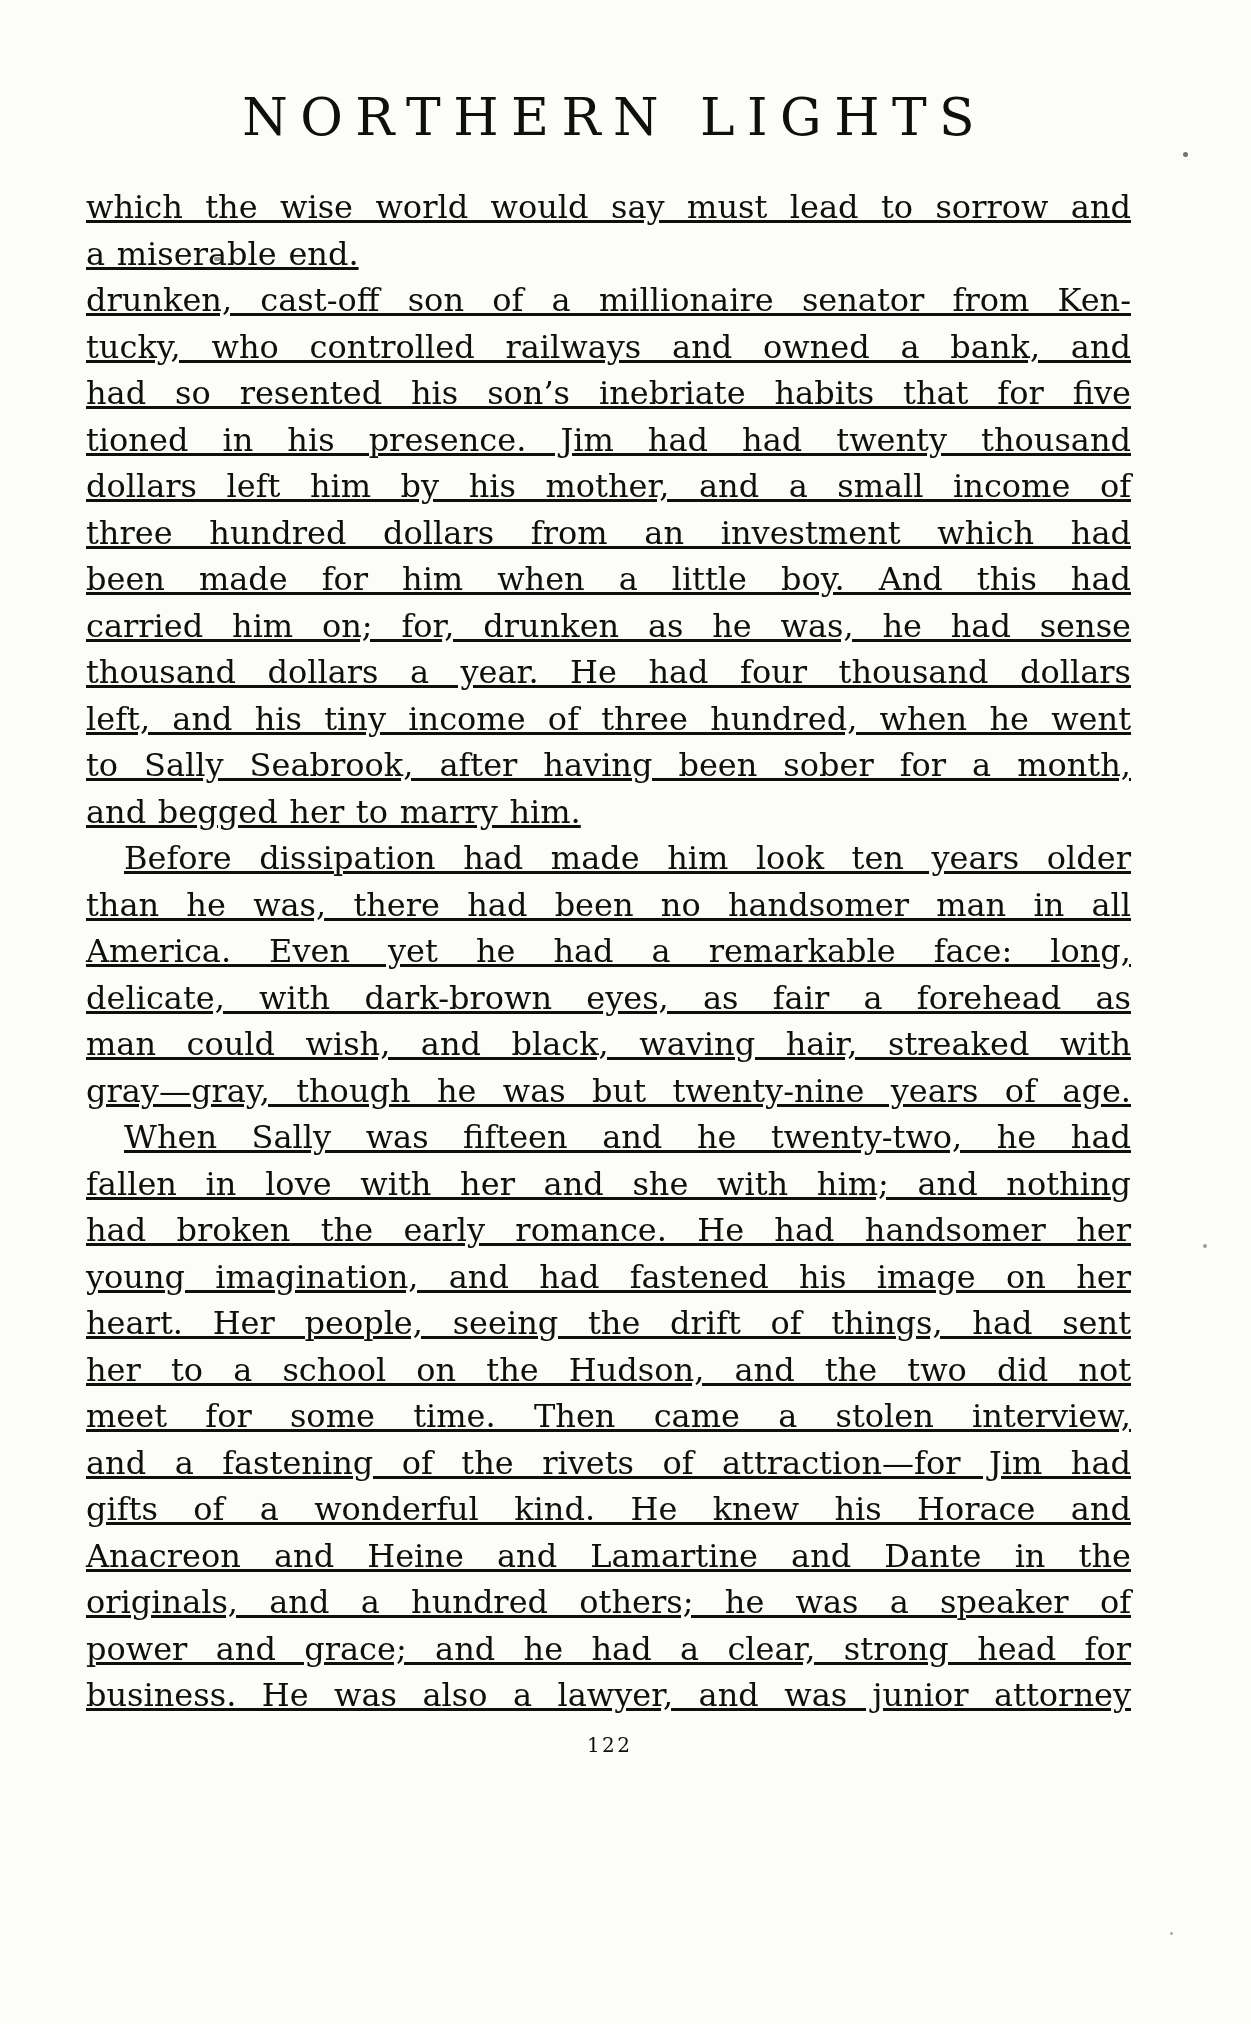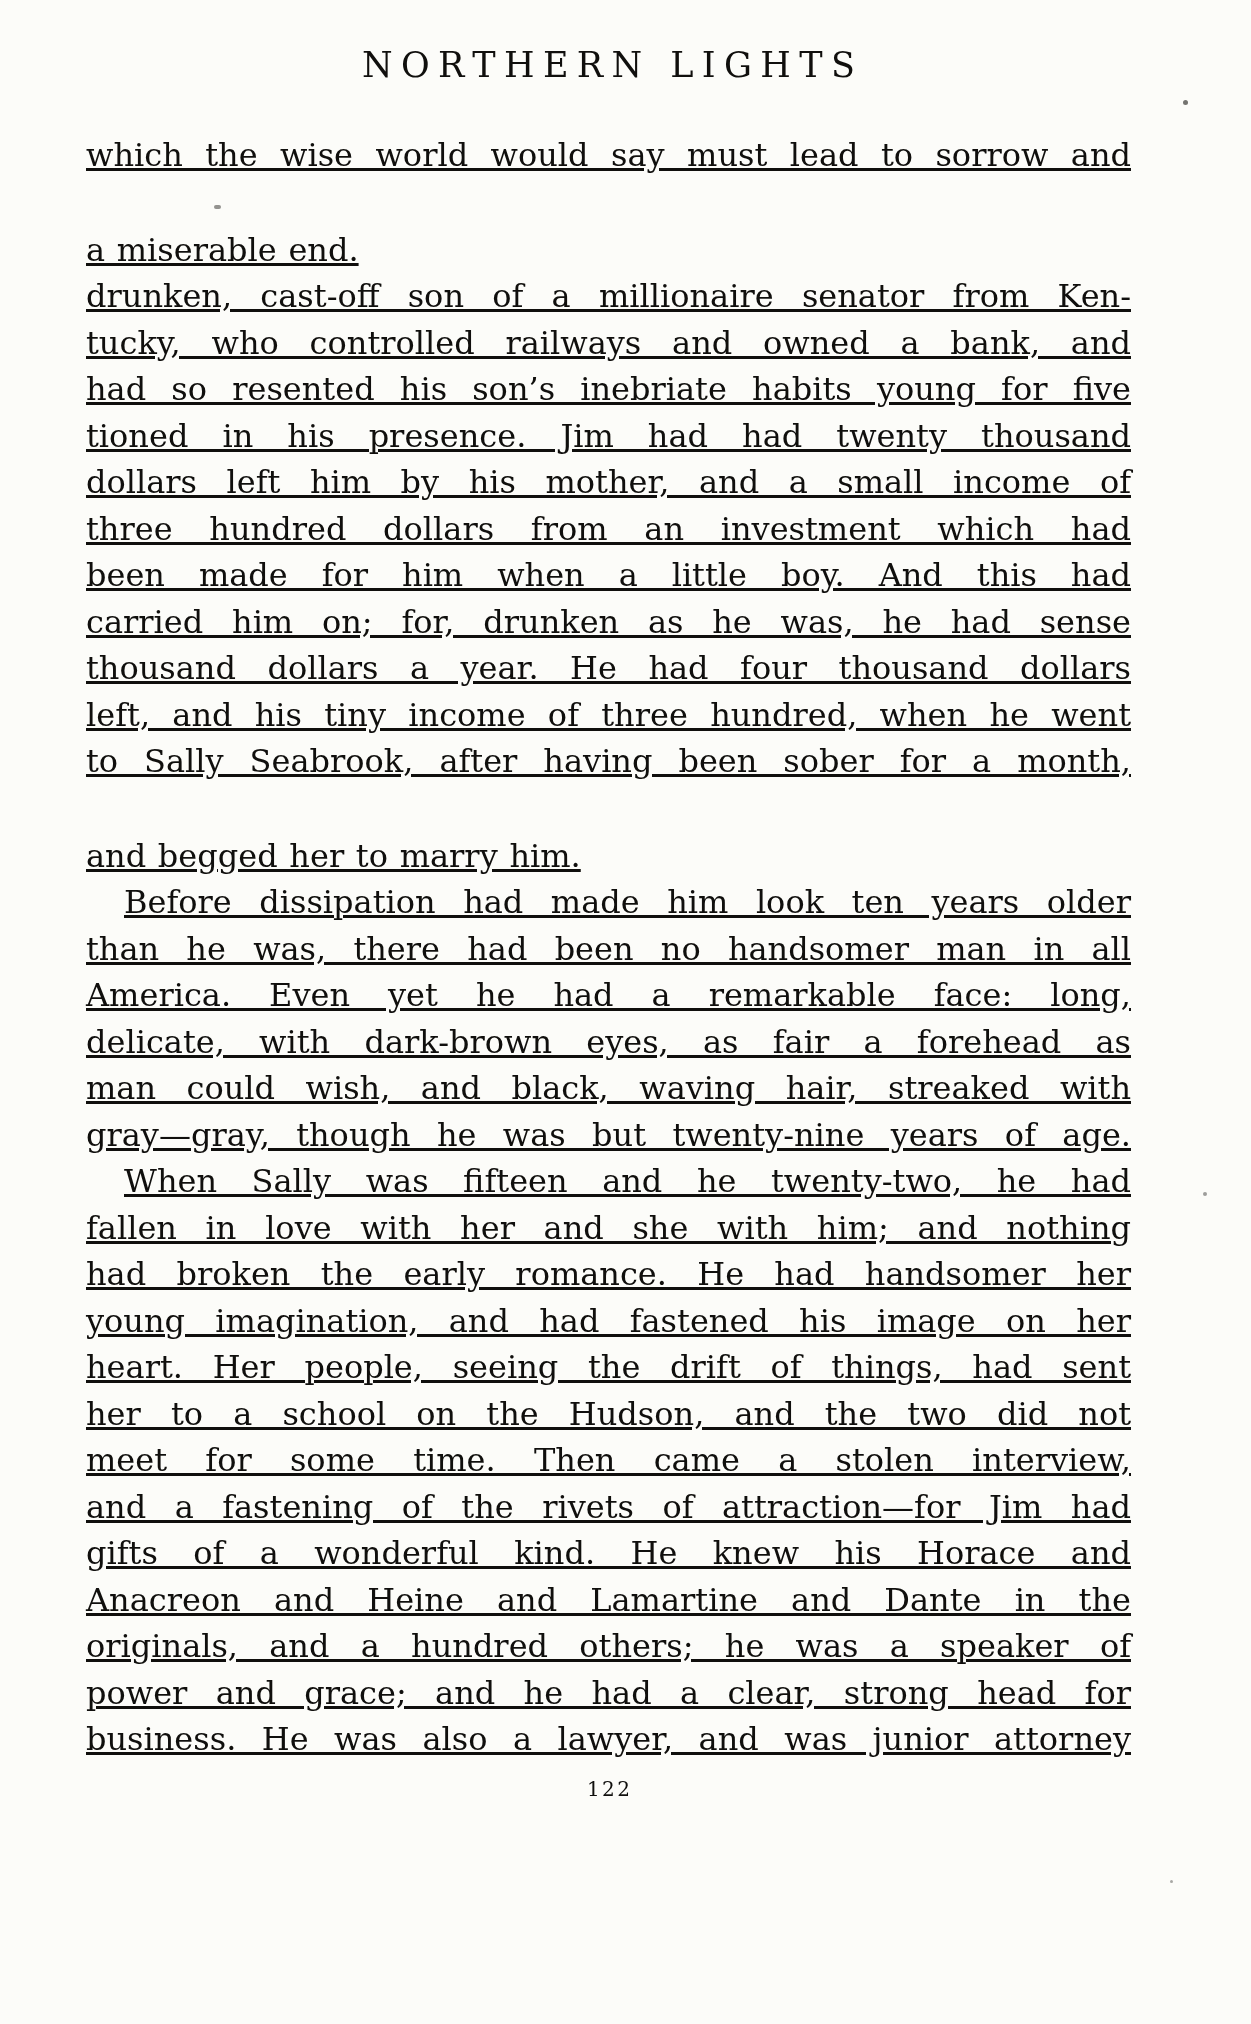--- a/index.html
+++ b/index.html
@@ -6,44 +6,44 @@
   body{
     width:1251px;height:2024px;
     background:#fcfcf9;
     color:#100f0d;
     font-family:"DejaVu Serif","Liberation Serif",serif;
     position:relative;
     overflow:hidden;
   }
   .page{position:relative;width:1251px;height:2024px;}
   .running-head{
-    margin:42px 0 0 86px;
+    margin:94px 0 0 86px;
     width:1045px;
     text-align:center;
-    font-size:35px;
+    font-size:52px;
     line-height:46px;
     letter-spacing:0.24em;
     text-indent:0.24em;
     white-space:nowrap;
     font-weight:400;
   }
   .text-block{
     margin:44px 0 0 86px;
     width:1045px;
   }
   .line{
     font-size:32px;
     line-height:46.5px;
     text-align:justify;
     text-align-last:justify;
     word-spacing:1.5px;
     hyphens:none;
     text-decoration:underline;
   }
-  .plast{text-align-last:left;margin-top:48px;}
+  .plast{text-align-last:left;}
   .indent{text-indent:38px;}
   .page-number{
     margin:14px 0 0 86px;
     width:1045px;
     text-align:center;
     font-size:20px;
     letter-spacing:0.12em;
     text-indent:0.12em;
   }
   .speck{position:absolute;background:#2b2a27;border-radius:50%;}
@@ -57,21 +57,21 @@
 
 <main class="page">
 
   <h1 class="running-head">NORTHERN LIGHTS</h1>
 
   <section class="text-block">
     <div class="line">which the wise world would say must lead to sorrow and</div>
     <div class="line plast">a miserable end.</div>
     <div class="line">drunken, cast-off son of a millionaire senator from Ken-</div>
     <div class="line">tucky, who controlled railways and owned a bank, and</div>
-    <div class="line">had so resented his son’s inebriate habits young for five</div>
+    <div class="line">had so resented his son’s inebriate habits that for five</div>
     <div class="line">tioned in his presence.  Jim had had twenty thousand</div>
     <div class="line">dollars left him by his mother, and a small income of</div>
     <div class="line">three hundred dollars from an investment which had</div>
     <div class="line">been made for him when a little boy.  And this had</div>
     <div class="line">carried him on;  for, drunken as he was, he had sense</div>
     <div class="line">thousand dollars a year.  He had four thousand dollars</div>
     <div class="line">left, and his tiny income of three hundred, when he went</div>
     <div class="line">to Sally Seabrook, after having been sober for a month,</div>
     <div class="line plast">and begged her to marry him.</div>
     <div class="line indent">Before dissipation had made him look ten years older</div>

